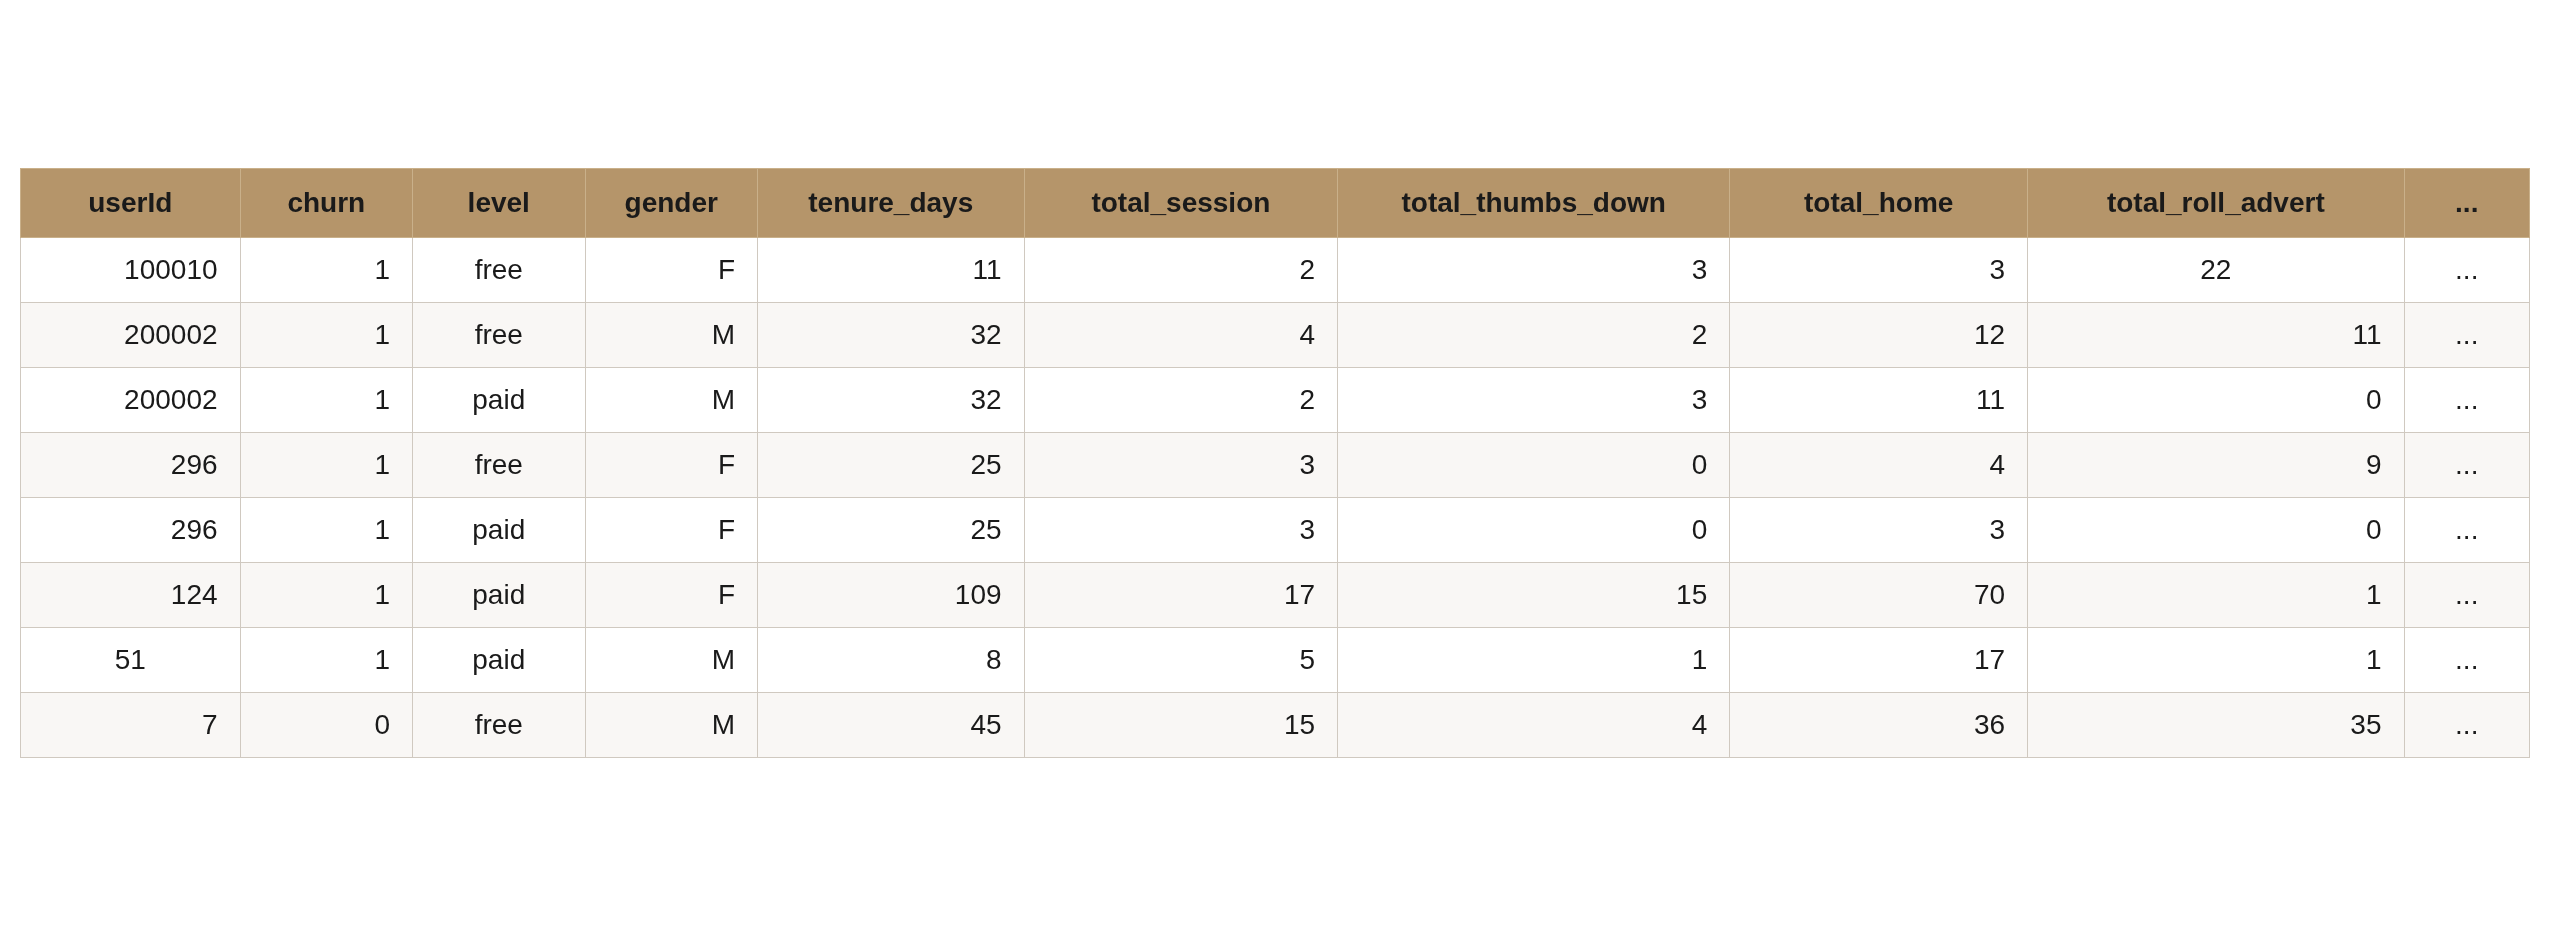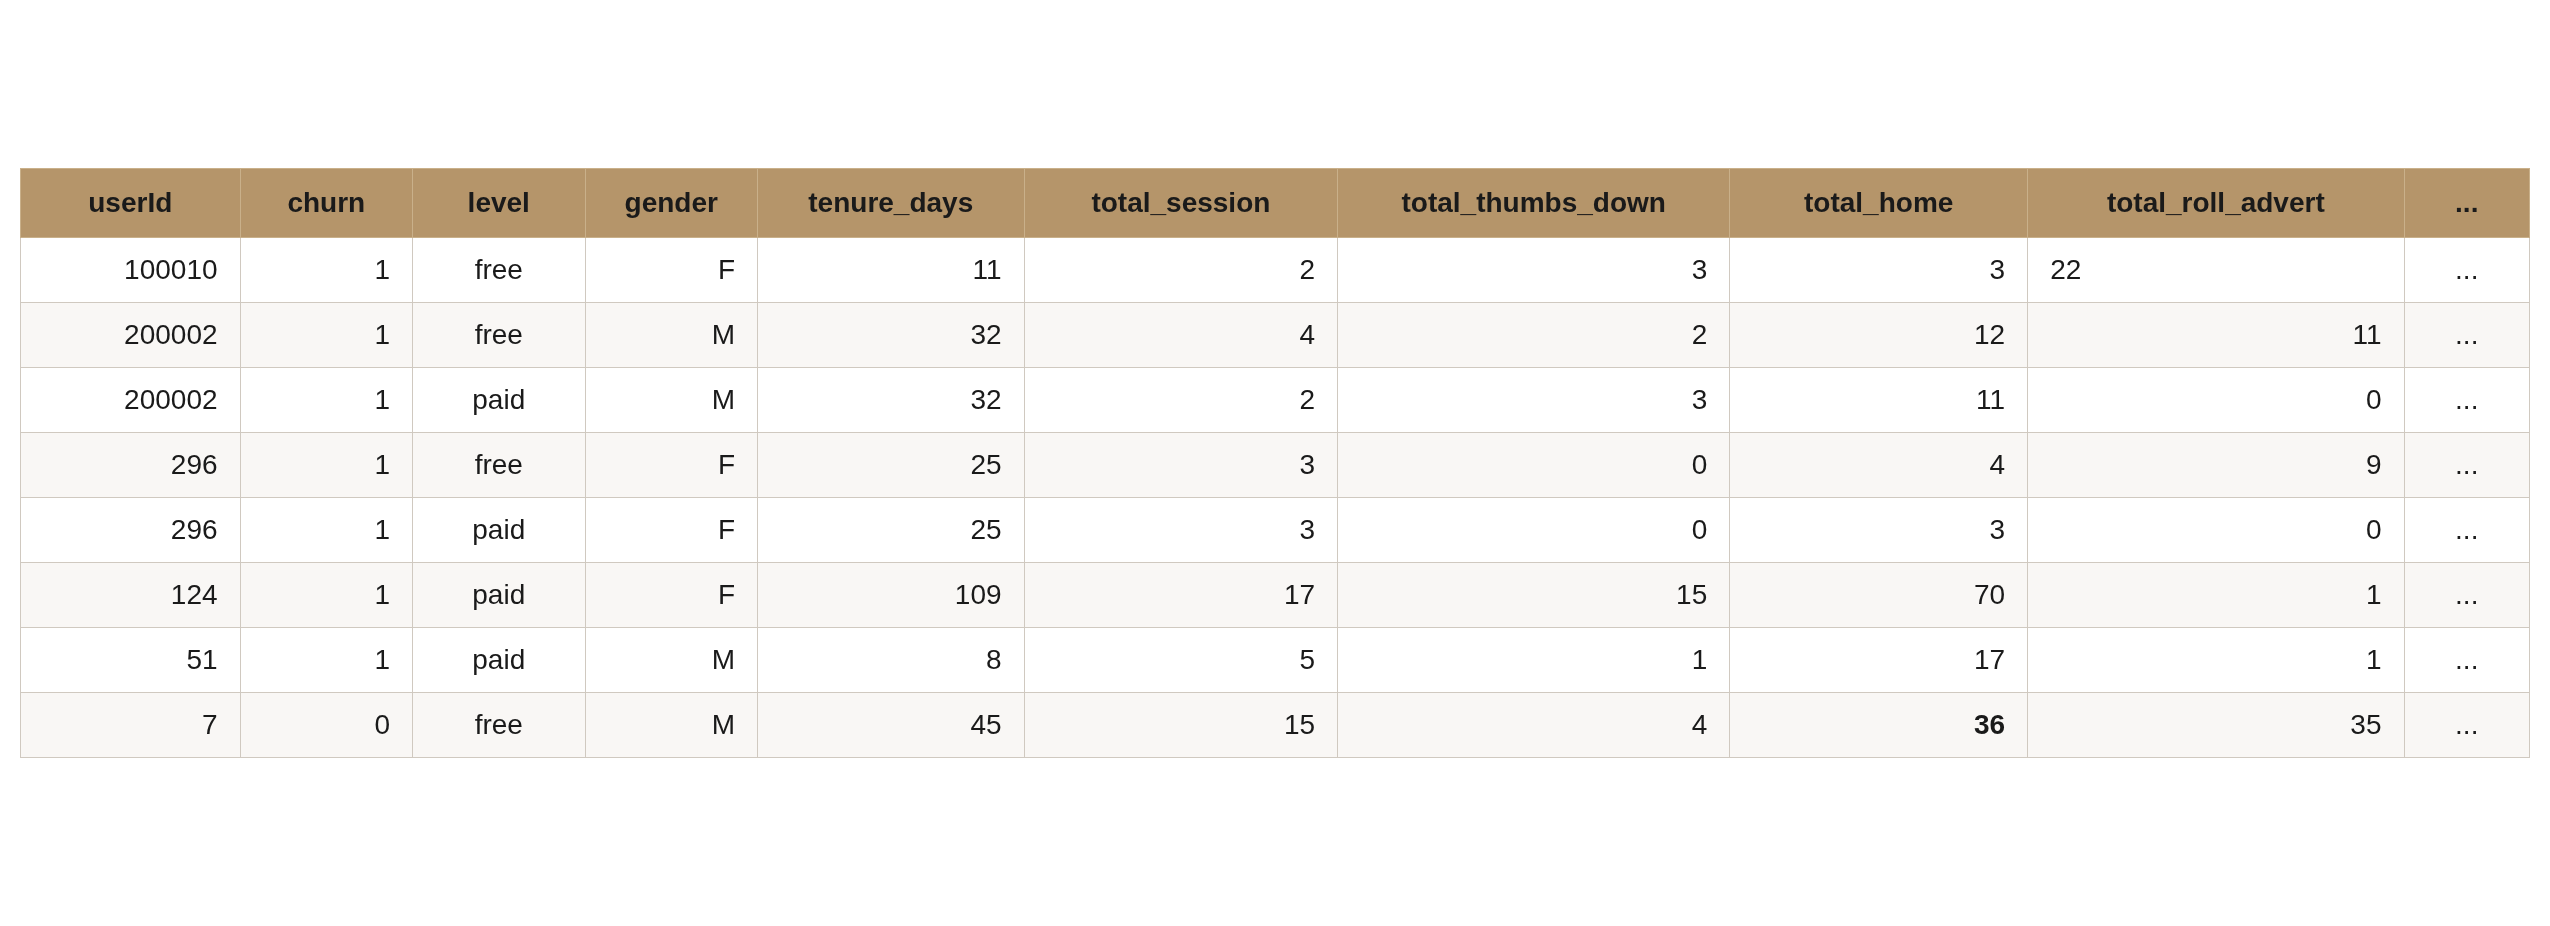--- a/index.html
+++ b/index.html
@@ -99,21 +99,21 @@
     <tbody id="table-body">
     <tr>
           <td style="text-align: right; padding-left: 8px;">100010</td>
           <td style="text-align: right;">1</td>
           <td style="text-align: center;">free</td>
           <td style="text-align: right;">F</td>
           <td style="text-align: right;">11</td>
           <td style="text-align: right;">2</td>
           <td style="text-align: right;">3</td>
           <td style="text-align: right;">3</td>
-          <td style="text-align: left;">22</td>
+          <td style="text-align: center;">22</td>
           <td style="text-align: center;">...</td>
         </tr>
         <tr>
           <td style="text-align: right;">200002</td>
           <td style="text-align: right;">1</td>
           <td style="text-align: center;">free</td>
           <td style="text-align: right;">M</td>
           <td style="text-align: right;">32</td>
           <td style="text-align: right;">4</td>
           <td style="text-align: right;">2</td>
@@ -163,38 +163,38 @@
           <td style="text-align: center;">paid</td>
           <td style="text-align: right;">F</td>
           <td style="text-align: right;">109</td>
           <td style="text-align: right;">17</td>
           <td style="text-align: right;">15</td>
           <td style="">70</td>
           <td style="text-align: right;">1</td>
           <td style="text-align: center;">...</td>
         </tr>
         <tr>
-          <td style="text-align: right;">51</td>
+          <td style="text-align: center;">51</td>
           <td style="text-align: right;">1</td>
           <td style="text-align: center;">paid</td>
           <td style="text-align: right;">M</td>
           <td style="text-align: right;">8</td>
           <td style="text-align: right;">5</td>
           <td style="text-align: right;">1</td>
           <td style="text-align: right;">17</td>
           <td style="text-align: right;">1</td>
           <td style="text-align: center;">...</td>
         </tr>
         <tr>
           <td style="text-align: right;">7</td>
           <td style="text-align: right;">0</td>
           <td style="text-align: center;">free</td>
           <td style="text-align: right;">M</td>
           <td style="text-align: right;">45</td>
           <td style="text-align: right;">15</td>
           <td style="text-align: right;">4</td>
-          <td style="text-align: right; font-weight: bold;">36</td>
+          <td style="text-align: right;">36</td>
           <td style="text-align: right;">35</td>
           <td style="text-align: center;">...</td>
         </tr>
       </tbody>
   </table>
 </div>
 
 </body></html>

